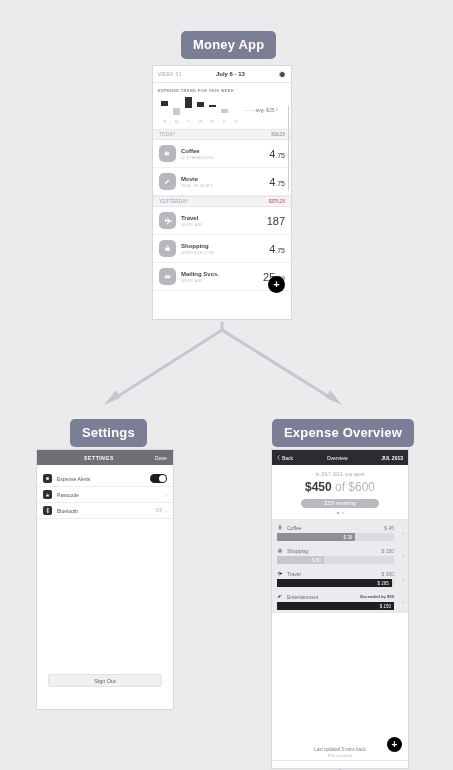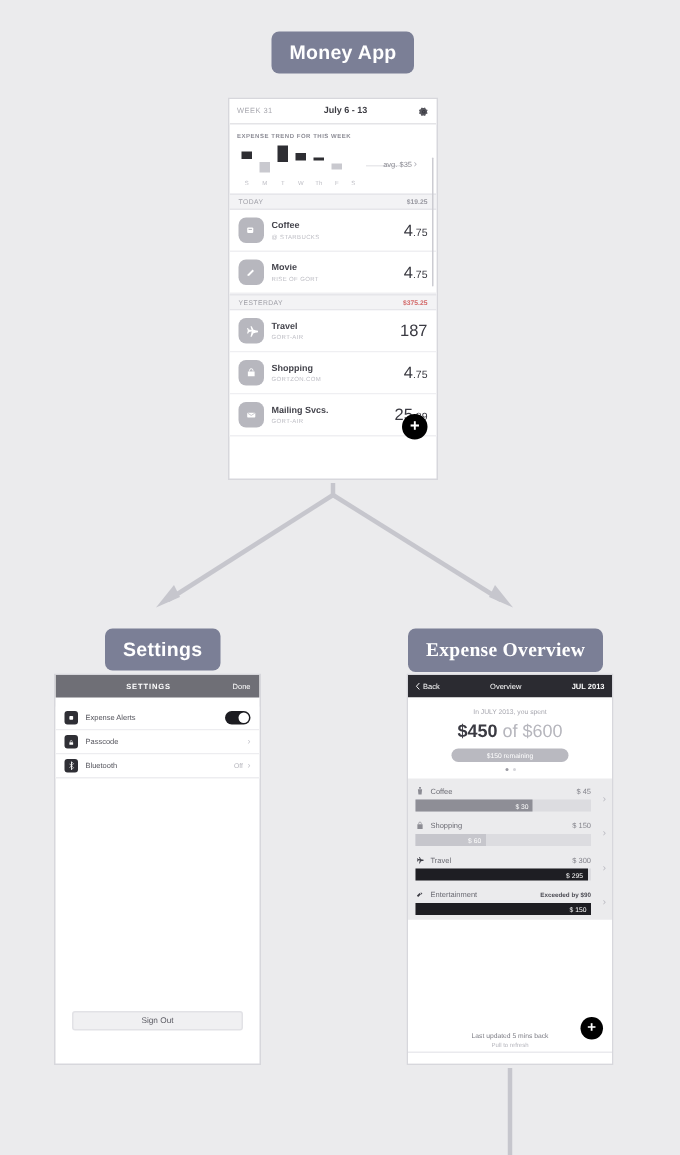--- a/index.html
+++ b/index.html
@@ -17,37 +17,37 @@
     background: #7b7f96;
     color: #ffffff;
     border-radius: 5px;
     font-size: 13px;
     font-weight: bold;
     letter-spacing: .2px;
     text-align: center;
     padding: 6px 12px 7px;
     white-space: nowrap;
   }
-  .lbl-money { left: 181px; top: 21px; }
+  .lbl-money { left: 181px; top: 31px; }
   .lbl-settings { left: 70px; top: 419px; }
-  .lbl-overview { left: 272px; top: 419px; font-family: Liberation Serif, serif; }
+  .lbl-overview { left: 272px; top: 419px; }
 
   
   .connectors { position: absolute; left: 0; top: 0; width: 453px; height: 770px; }
 
   
   .phone {
     position: absolute;
     background: #ffffff;
     border: 1px solid #d7d7dc;
     overflow: hidden;
   }
   .phone-main { left: 152px; top: 65px; width: 140px; height: 255px; }
   .phone-settings { left: 36px; top: 449px; width: 138px; height: 261px; }
-  .phone-overview { left: 271px; top: 449px; width: 138px; height: 261px; }
+  .phone-overview { left: 271px; top: 449px; width: 138px; height: 320px; }
 
   
   .m-header {
     display: flex; align-items: center;
     height: 17px; padding: 0 5px;
     border-bottom: 1px solid #e4e4e7;
     background: #fff;
   }
   .m-week { font-size: 5px; color: #a9a9b0; letter-spacing: .3px; flex: 0 0 auto; }
   .m-date { flex: 1; text-align: center; font-size: 6px; font-weight: bold; color: #3b3b42; }

